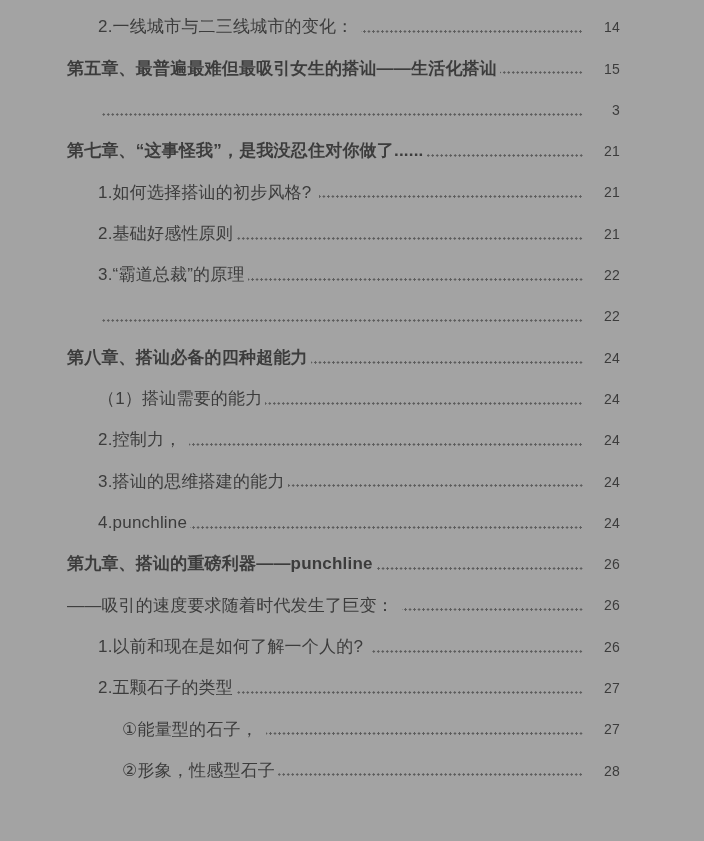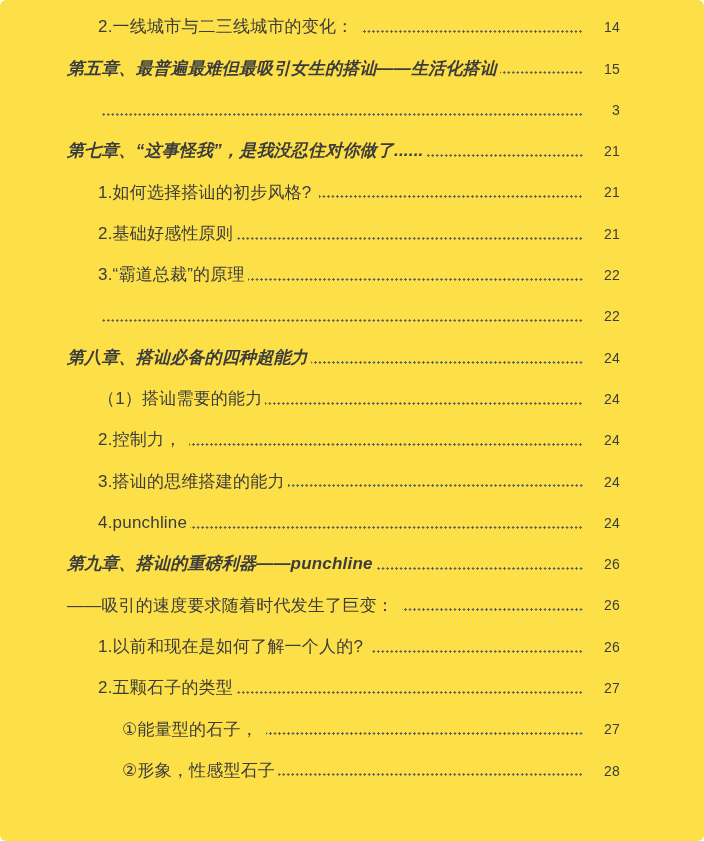--- a/index.html
+++ b/index.html
@@ -5,34 +5,33 @@
   * { margin: 0; padding: 0; box-sizing: border-box; }
   html, body { background: #ffffff; }
   body {
     font-family: "Liberation Sans", "DejaVu Sans", sans-serif;
     color: #3c3c3c;
   }
   .doc-page {
     position: relative;
     width: 704px;
     height: 841px;
-    background: #fde047;
+    background: #a3a3a3;
     overflow: hidden;
     padding: 7px 84px 0 67px;
-    border-radius: 6px;
   }
   .toc-list { width: 100%; }
   .toc-row {
     display: flex;
     align-items: center;
     height: 41.3px;
     font-size: 17px;
     letter-spacing: 0.2px;
   }
-  .toc-row.bold .toc-text { font-weight: bold; font-style: italic; }
+  .toc-row.bold .toc-text { font-weight: bold; }
   .toc-row.level-1 { padding-left: 31px; }
   .toc-row.level-2 { padding-left: 55px; }
   .toc-text {
     white-space: pre;
     flex: 0 0 auto;
     line-height: 1.2;
   }
   .leader {
     flex: 1 1 auto;
     height: 3px;

